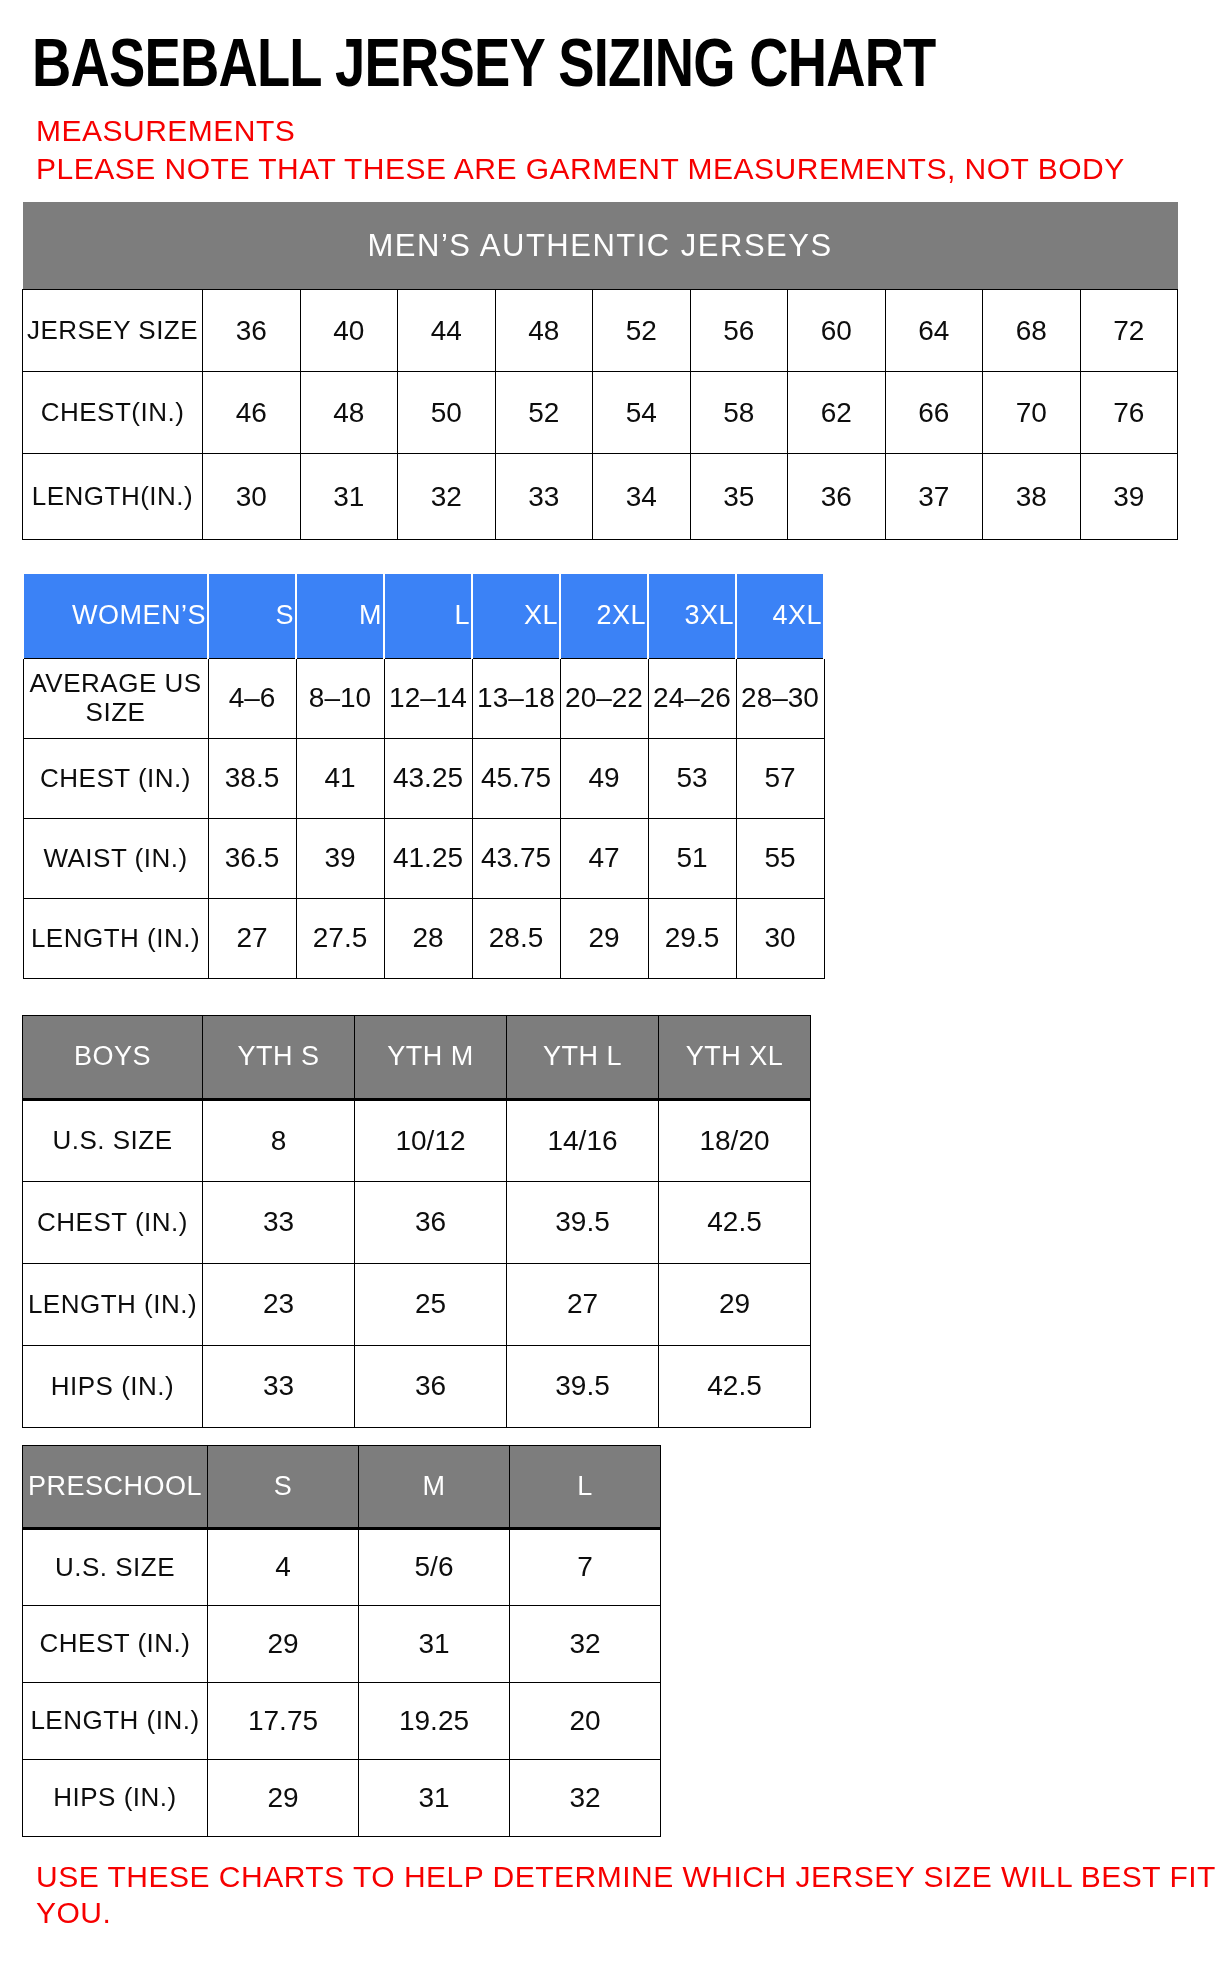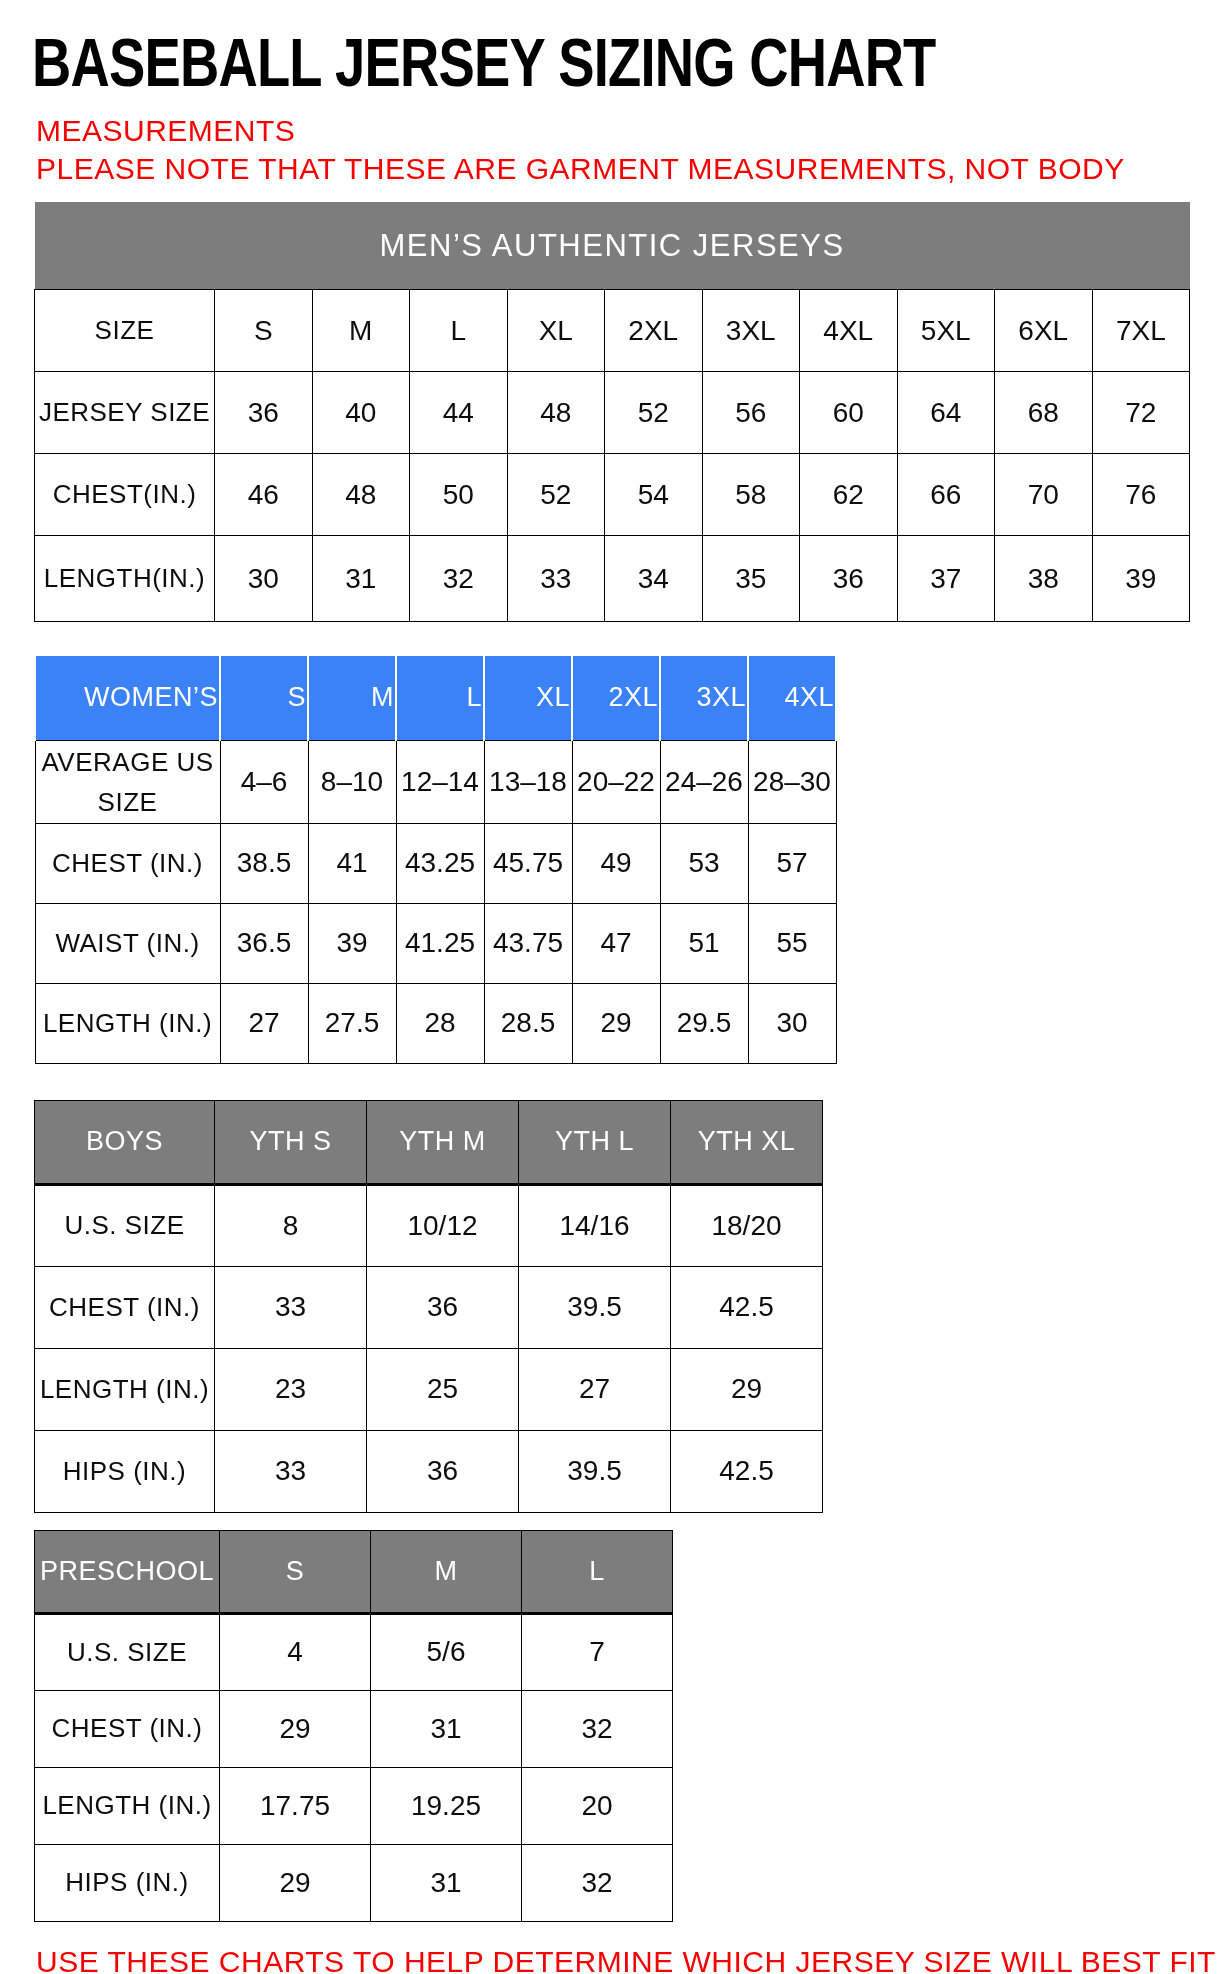--- a/index.html
+++ b/index.html
@@ -38,21 +38,21 @@
     color:#f60000;
     font-size:30px;
     line-height:36px;
     letter-spacing:0.5px;
   }
 
   
   table.sizing{
     border-collapse:collapse;
     table-layout:fixed;
-    margin-left:34px;
+    margin-left:22px;
   }
   table.sizing td, table.sizing tbody th{
     border:1px solid #000;
     text-align:center;
     vertical-align:middle;
     font-weight:normal;
     background:#fff;
   }
   table.sizing td{font-size:28px;}
   table.sizing tbody th{font-size:26px;letter-spacing:0.5px;}
@@ -81,21 +81,21 @@
     color:#fff;
     font-weight:normal;
     font-size:27px;
     border:2px solid #fff;
     border-bottom:1px solid #000;
     text-align:right;
     vertical-align:middle;
     letter-spacing:0.5px;
   }
   table.women tbody tr{height:80px;}
-  table.women tbody th{line-height:40px;}
+  table.women tbody th{line-height:29px;}
 
   
   table.boys{width:788px;margin-top:36px;padding-left:37px;}
   table.boys thead tr{height:84px;}
   table.pre{width:638px;margin-top:17px;}
   table.pre thead tr{height:83px;}
   table.boys thead th, table.pre thead th{
     background:#7d7d7d;
     color:#fff;
     font-weight:normal;
@@ -135,33 +135,20 @@
         <col style="width:97.5px">
       <col style="width:97.5px">
     </colgroup>
     <thead>
       <tr>
         <th colspan="11">MEN’S AUTHENTIC JERSEYS</th>
       </tr>
     </thead>
     <tbody>
         <tr>
-          <th>SIZE</th>
-          <td>S</td>
-          <td>M</td>
-          <td>L</td>
-          <td>XL</td>
-          <td>2XL</td>
-          <td>3XL</td>
-          <td>4XL</td>
-          <td>5XL</td>
-          <td>6XL</td>
-          <td>7XL</td>
-        </tr>
-        <tr>
           <th>JERSEY SIZE</th>
           <td>36</td>
           <td>40</td>
           <td>44</td>
           <td>48</td>
           <td>52</td>
           <td>56</td>
           <td>60</td>
           <td>64</td>
           <td>68</td>

